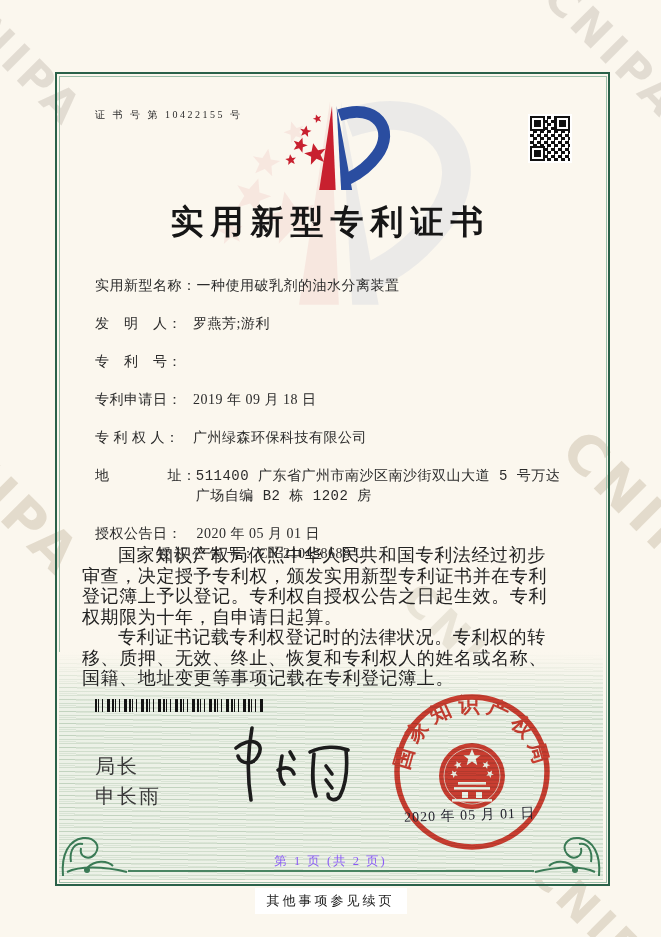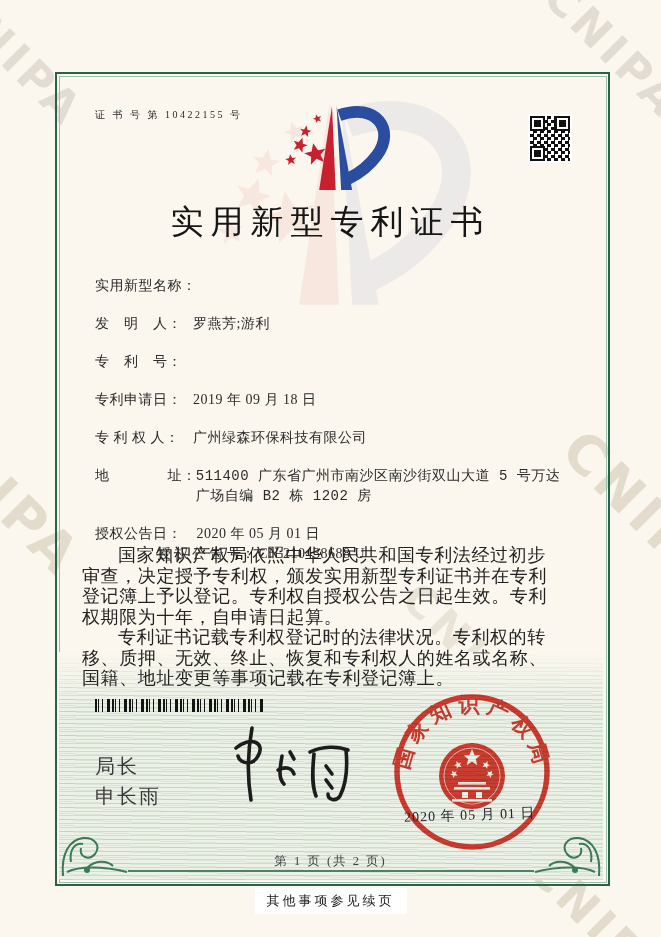--- a/index.html
+++ b/index.html
@@ -33,21 +33,21 @@
   
   .certno{position:absolute;left:95px;top:108px;font-size:10px;letter-spacing:2.5px;color:#2b2b2b;}
   .qr{position:absolute;left:530px;top:116px;width:40px;height:45px;
       background:conic-gradient(#111 25%,#fff 0 50%,#111 0 75%,#fff 0) 0 0/7px 7px;outline:2px solid #fff;}
   .qr .finder{position:absolute;width:11px;height:11px;border:2.5px solid #111;background:#fff;}
   .qr .finder::after{content:"";position:absolute;inset:2px;background:#111;}
   .qr .f1{left:0;top:0}.qr .f2{right:0;top:0}.qr .f3{left:0;bottom:0}
   .logo{position:absolute;left:268px;top:100px;width:128px;height:96px;}
   .logo-ghost{position:absolute;left:175px;top:88px;width:310px;height:230px;opacity:.07;pointer-events:none;}
   .title{position:absolute;left:0;top:200px;width:661px;text-align:center;
-         font-size:33px;font-weight:400;letter-spacing:7px;color:#161616;}
+         font-size:33px;font-weight:700;letter-spacing:7px;color:#161616;}
   
   .fields{position:absolute;left:95px;top:276px;width:470px;font-size:14px;line-height:20px;}
   .row{display:flex;margin-bottom:18px;}
   .flabel{display:inline-block;min-width:98px;letter-spacing:.5px;white-space:nowrap;}
   .fvalue{letter-spacing:.5px;}
   .addr .fvalue{width:372px;font-family:Liberation Mono, monospace;}
   .grant{display:flex;flex-direction:column;}
   .grant .g2{margin-left:62px;}
   
   .bodytext{position:absolute;left:82px;top:545px;width:478px;font-size:18px;
@@ -57,21 +57,21 @@
   .barcode{position:absolute;left:95px;top:699px;width:168px;height:13px;background:
      repeating-linear-gradient(90deg,#141414 0 2px,transparent 2px 3px,#141414 3px 4px,
      transparent 4px 7px,#141414 7px 8px,transparent 8px 12px,#141414 12px 15px,transparent 15px 17px);}
   .signer{position:absolute;left:95px;top:751px;font-family:"Liberation Sans","DejaVu Sans",sans-serif;
           font-size:20px;color:#3a3a3a;letter-spacing:2px;line-height:30px;}
   .signature{position:absolute;left:218px;top:722px;width:134px;height:84px;}
   .seal{position:absolute;left:388px;top:686px;width:168px;height:168px;mix-blend-mode:multiply;opacity:.93;}
   .seal-date{position:absolute;left:404px;top:806px;width:160px;font-size:14px;color:#23232e;
              letter-spacing:1px;transform:rotate(-2deg);}
   .pageinfo{position:absolute;left:0;top:853px;width:661px;text-align:center;
-            font-size:12.5px;letter-spacing:2px;color:#404040;}
+            font-size:12.5px;letter-spacing:2px;color:#8b5cf6;}
   .note{position:absolute;left:0;top:888px;width:661px;text-align:center;}
   .note span{display:inline-block;background:#ffffff;padding:4px 12px;font-size:13px;
              letter-spacing:3px;color:#222;}
 </style>
 </head>
 <body>
 
 <div class="page">
 
   <svg width="0" height="0" style="position:absolute">
@@ -131,20 +131,21 @@
     </svg>
   <svg class="logo" viewBox="0 0 140 100">
       <use href="#cnipa-logo-g"></use>
     </svg>
 
   <div class="title">实用新型专利证书</div>
 
   <div class="fields">
     <div class="row">
       <span class="flabel">实用新型名称：</span>
+      <span class="fvalue">一种使用破乳剂的油水分离装置</span>
     </div>
     <div class="row">
       <span class="flabel">发　明　人：</span>
       <span class="fvalue">罗燕芳;游利</span>
     </div>
     <div class="row">
       <span class="flabel">专　利　号：</span>
     </div>
     <div class="row">
       <span class="flabel">专利申请日：</span>

